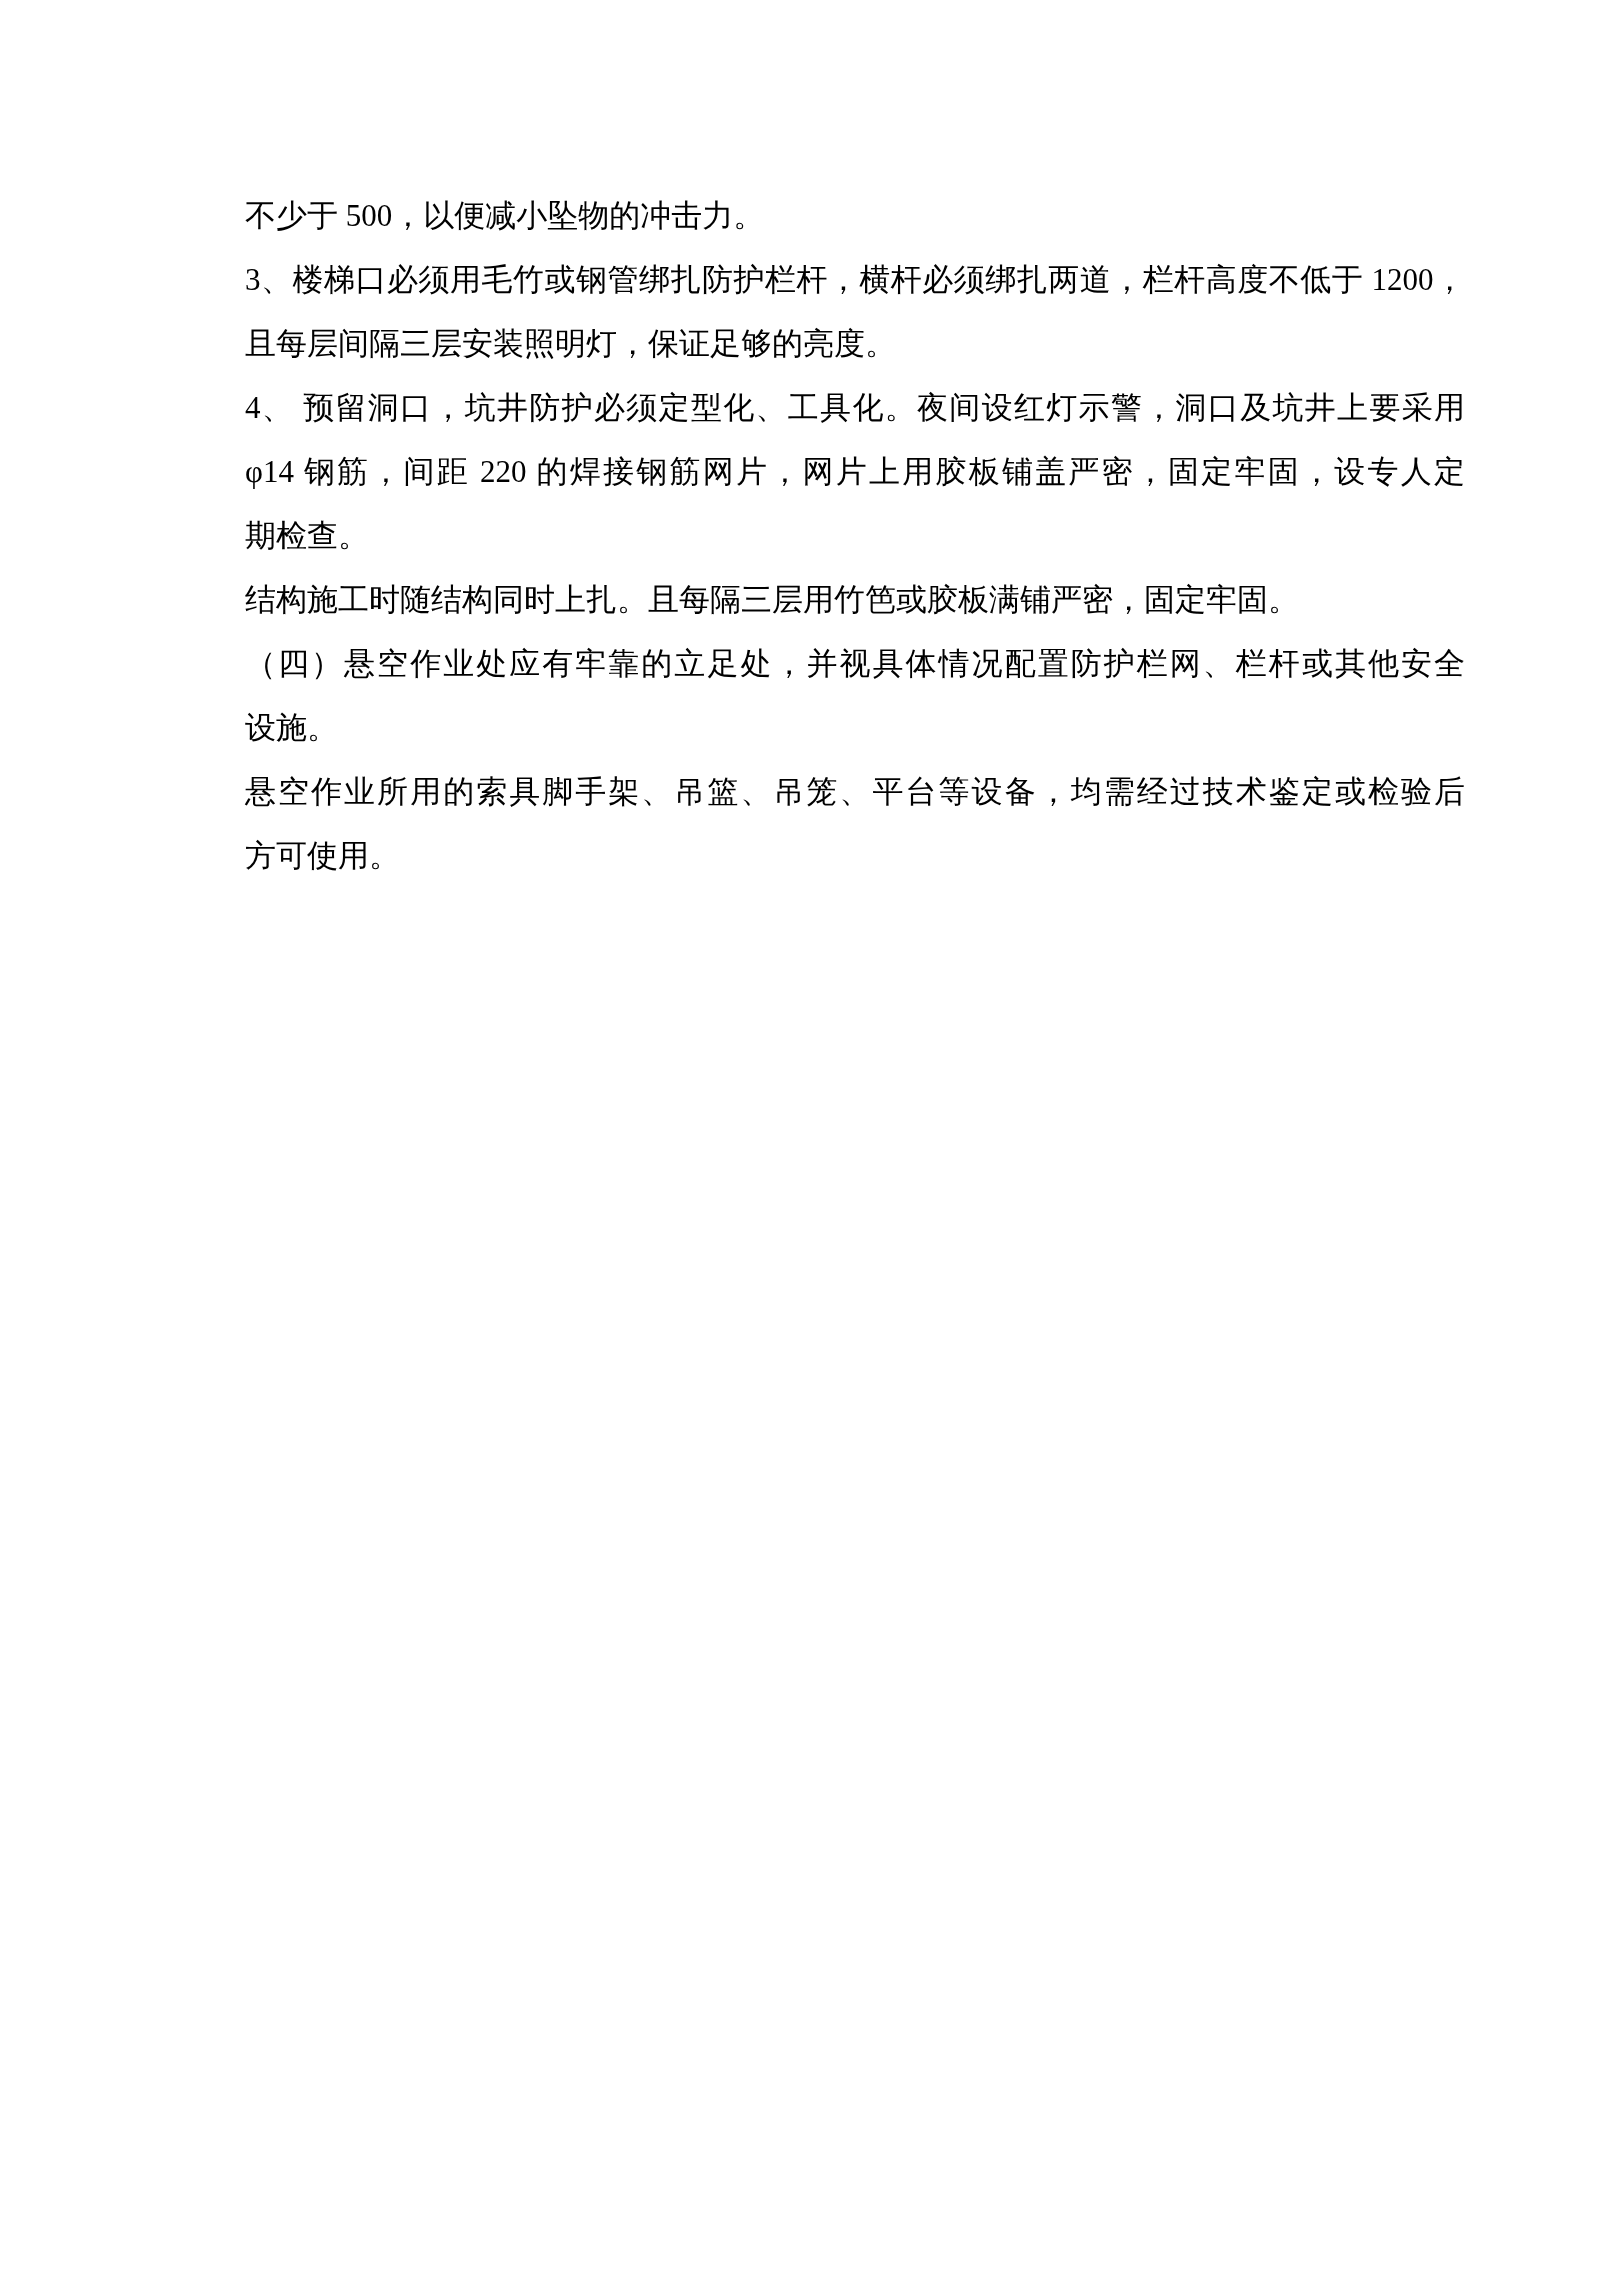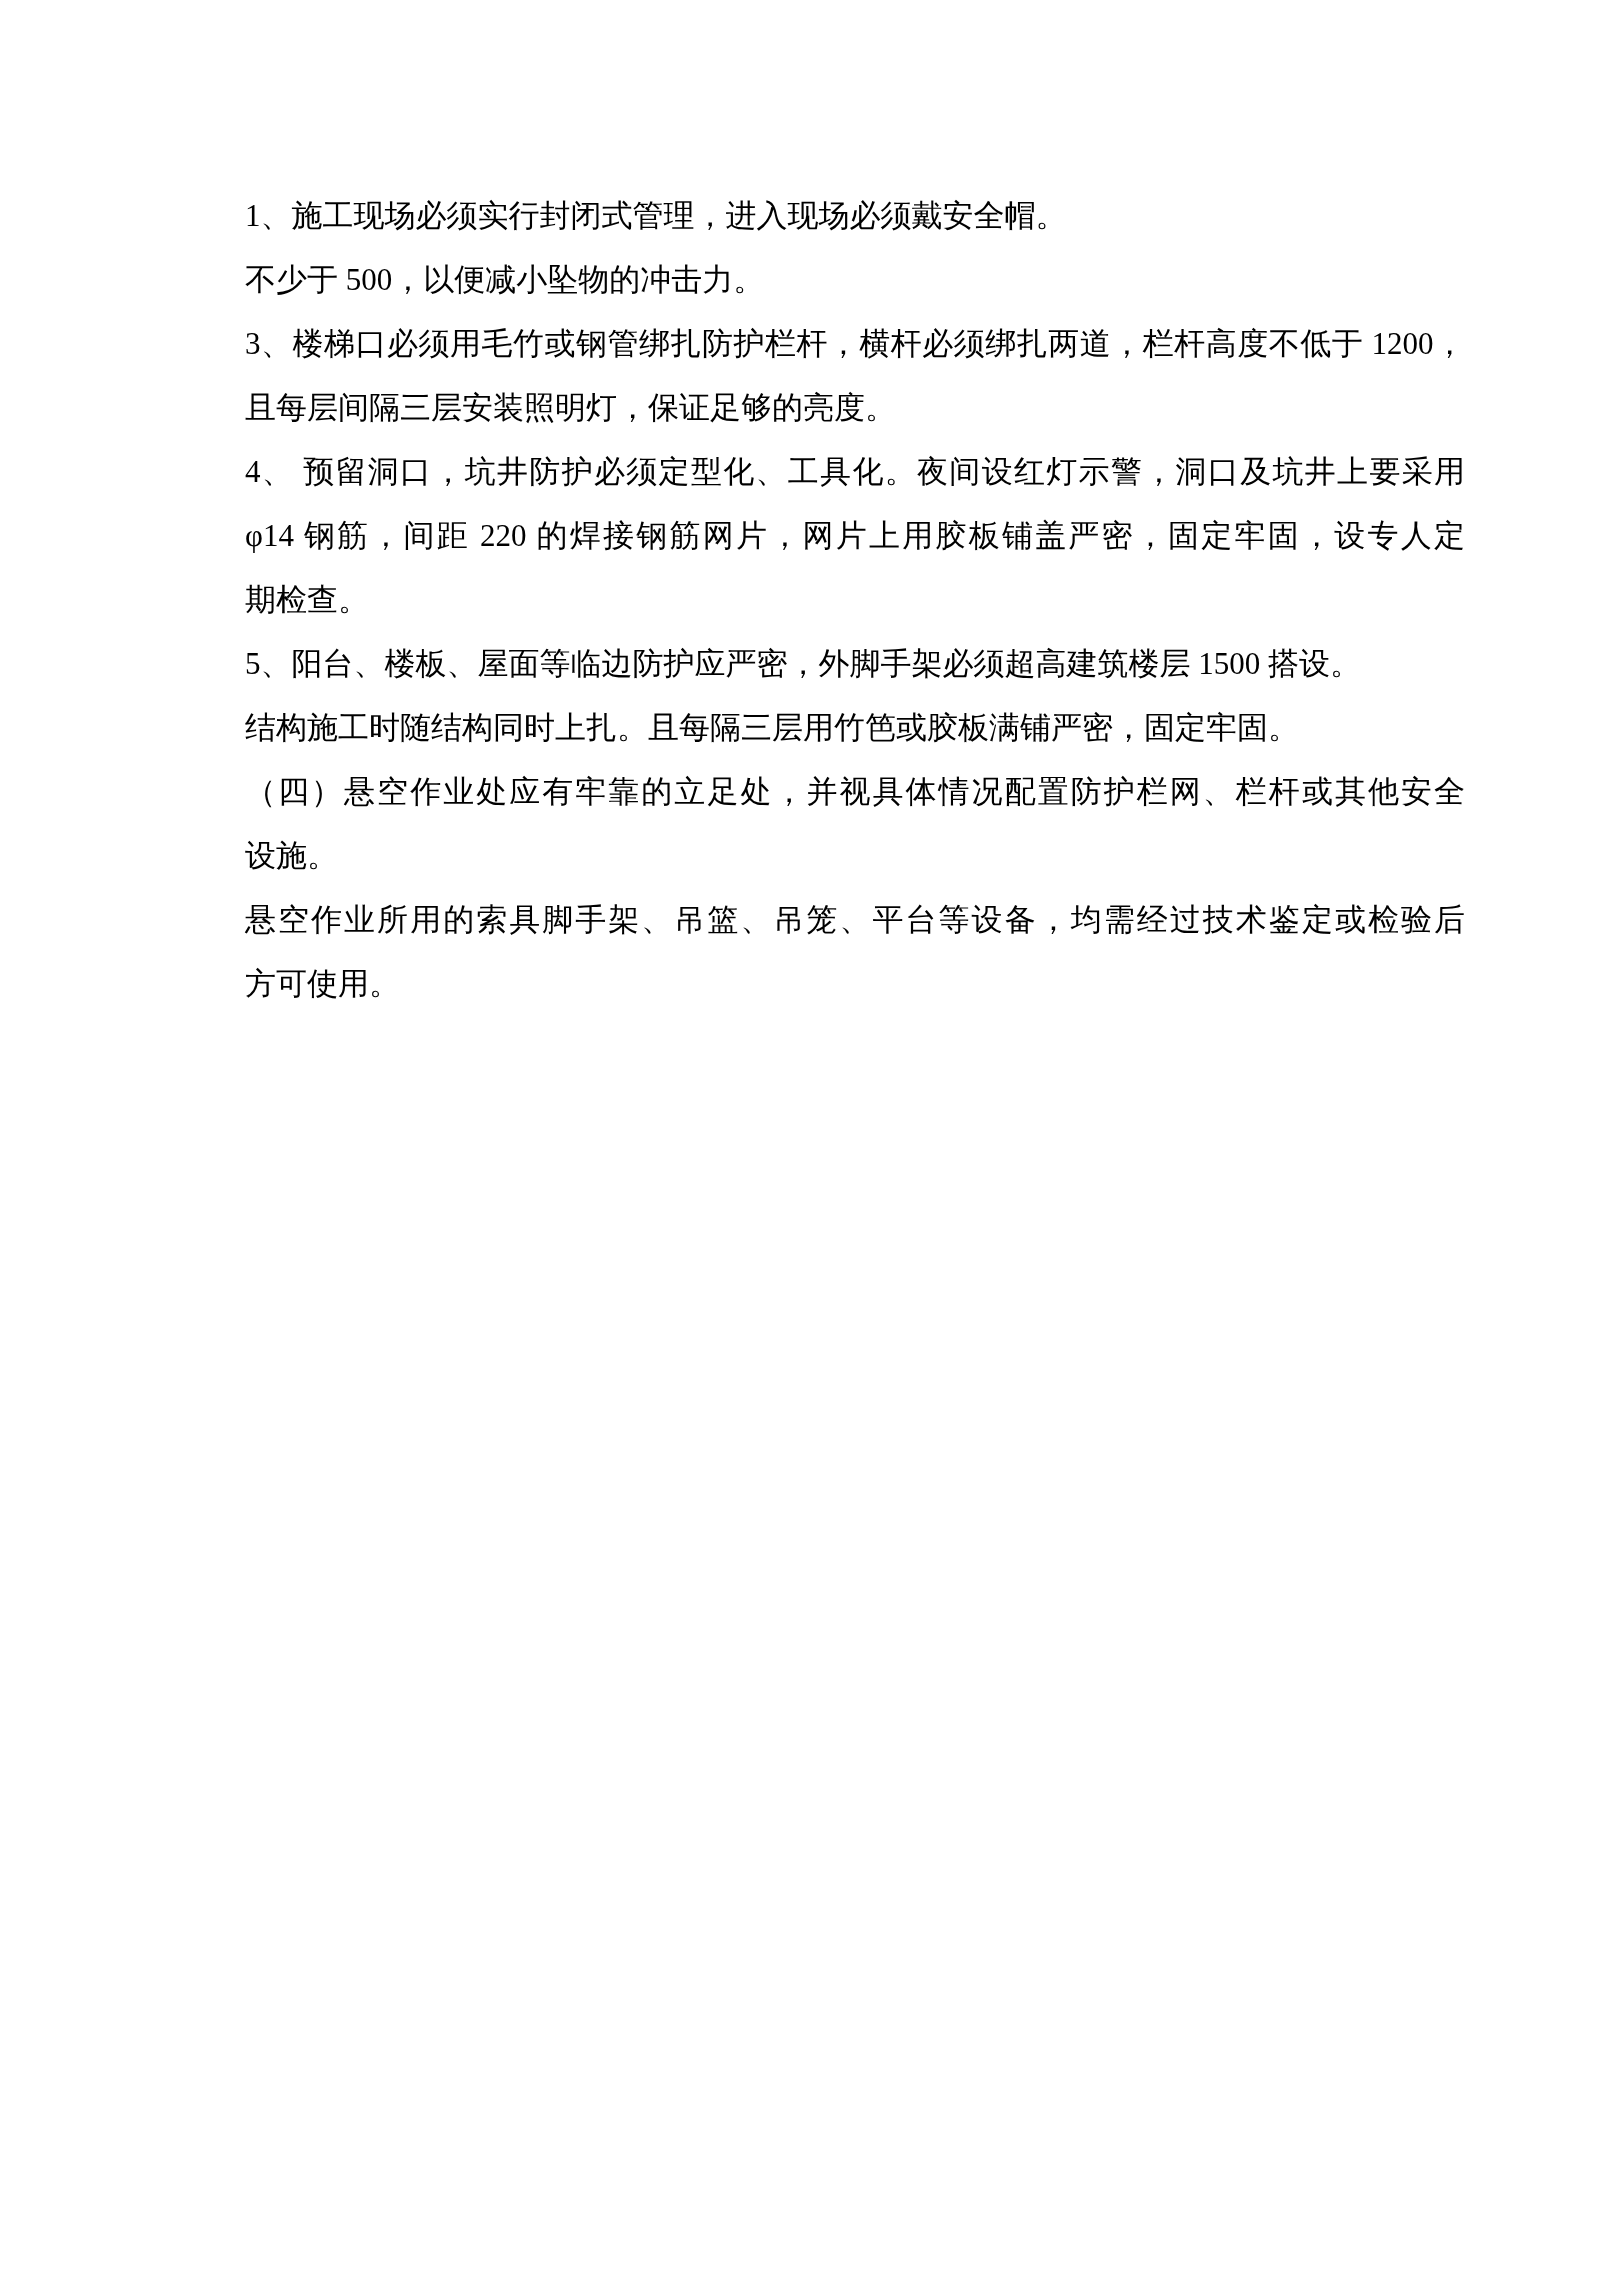--- a/index.html
+++ b/index.html
@@ -37,28 +37,26 @@
   }
   .line.bold {
     font-weight: 400;
   }
 </style>
 </head>
 <body>
 
 <div class="page">
   <div class="doc-content" id="doc-body">
-      <div class="line">1、施工现场必须实行封闭式管理，进入现场必须戴安全帽。</div>
       <div class="line">不少于 500，以便减小坠物的冲击力。</div>
       <div class="line fill">3、楼梯口必须用毛竹或钢管绑扎防护栏杆，横杆必须绑扎两道，栏杆高度不低于 1200，</div>
       <div class="line">且每层间隔三层安装照明灯，保证足够的亮度。</div>
       <div class="line fill">4、 预留洞口，坑井防护必须定型化、工具化。夜间设红灯示警，洞口及坑井上要采用</div>
       <div class="line fill">φ14 钢筋，间距 220 的焊接钢筋网片，网片上用胶板铺盖严密，固定牢固，设专人定</div>
       <div class="line">期检查。</div>
-      <div class="line">5、阳台、楼板、屋面等临边防护应严密，外脚手架必须超高建筑楼层 1500 搭设。</div>
       <div class="line">结构施工时随结构同时上扎。且每隔三层用竹笆或胶板满铺严密，固定牢固。</div>
       <div class="line bold fill">（四）悬空作业处应有牢靠的立足处，并视具体情况配置防护栏网、栏杆或其他安全</div>
       <div class="line bold">设施。</div>
       <div class="line fill">悬空作业所用的索具脚手架、吊篮、吊笼、平台等设备，均需经过技术鉴定或检验后</div>
       <div class="line">方可使用。</div>
     </div>
 </div>
 
 
 </body></html>

